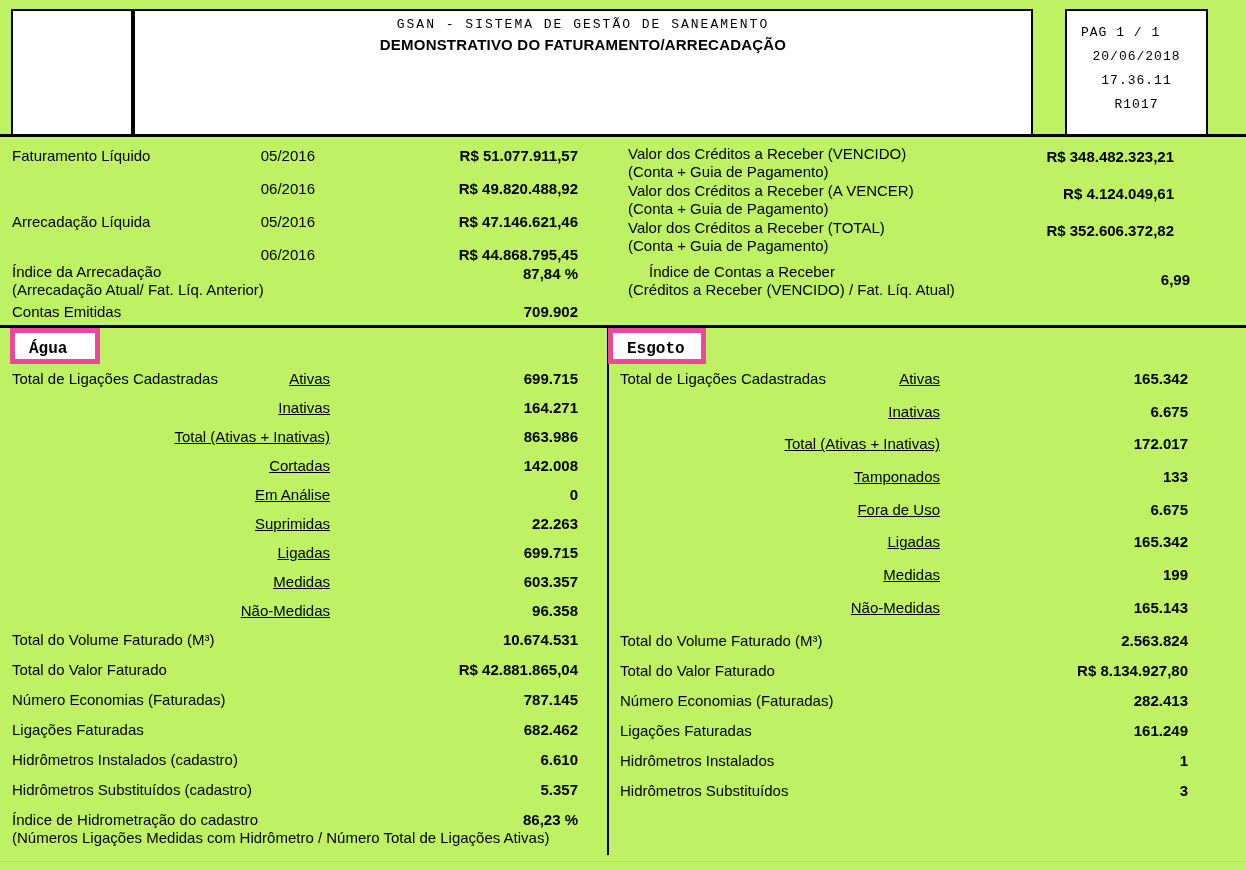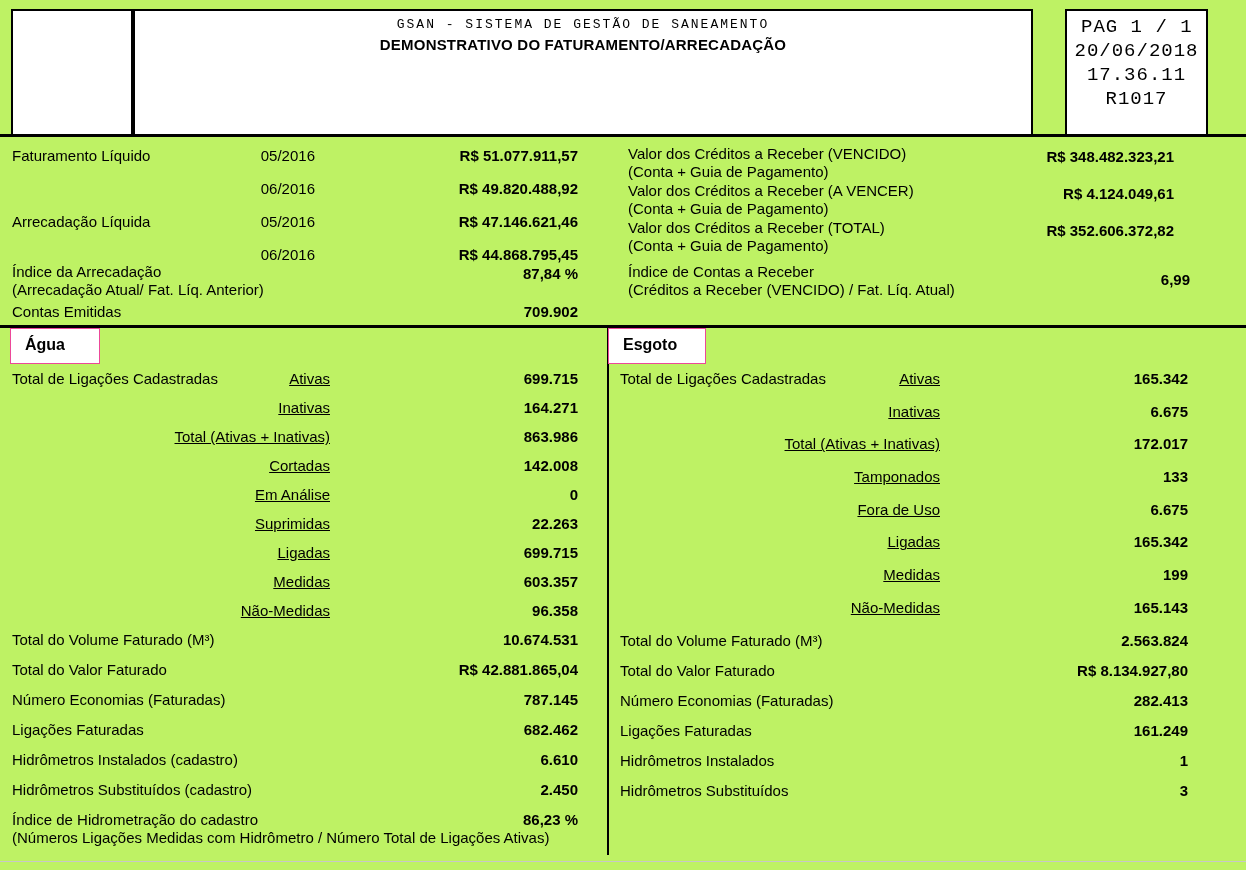--- a/index.html
+++ b/index.html
@@ -7,21 +7,21 @@
   body { font-family:"Liberation Sans", sans-serif; color:#000; }
   .page {
     position:relative; width:1246px; height:870px; background:#bef264;
     overflow:hidden; font-size:15px;
   }
 
   
   .hdr-box { position:absolute; top:9px; height:125px; border:2px solid #000; border-bottom:none; background:#fff; }
   .logo-box { left:11px;  width:122px; }
   .main-box { left:133px; width:900px; }
-  .pag-box  { left:1065px; width:143px; font-family:"Liberation Mono", monospace; font-size:19px; line-height:24px; padding-top:4px; letter-spacing:1px; }
+  .pag-box  { left:1065px; width:143px; font-family:"Liberation Mono", monospace; font-size:13px; line-height:24px; padding-top:10px; letter-spacing:1px; }
   .pag-line1 { padding-left:14px; }
   .pag-center { text-align:center; }
 
   .main-box .sys-title {
     margin-top:6px; text-align:center;
     font-family:"Liberation Mono", monospace; font-size:13px; letter-spacing:2px;
   }
   .main-box .rep-title {
     margin-top:4px; text-align:center;
     font-size:15px; font-weight:bold; letter-spacing:0.2px;
@@ -46,34 +46,34 @@
   .srow:nth-of-type(1){ top:10px; } .srow:nth-of-type(2){ top:43px; }
   .srow:nth-of-type(3){ top:76px; } .srow:nth-of-type(4){ top:109px; }
   .vrow .rlbl { position:absolute; left:628px; white-space:nowrap; }
   .vrow .rsub { position:absolute; left:628px; top:18px; white-space:nowrap; }
   .vrow .rval { position:absolute; right:72px; top:3px; font-weight:bold; white-space:nowrap; }
   .vrow:nth-of-type(1){ top:8px; } .vrow:nth-of-type(2){ top:45px; } .vrow:nth-of-type(3){ top:82px; }
   .idx-left  { position:absolute; top:126px; left:0; width:1246px; height:40px; }
   .idx-left .sub  { position:absolute; left:12px; top:18px; white-space:nowrap; }
   .idx-left .sval { top:2px; }
   .idx-right { position:absolute; top:126px; left:0; width:1246px; height:40px; }
-  .idx-right .rlbl { position:absolute; left:628px; white-space:nowrap; }
+  .idx-right .rlbl { position:absolute; left:649px; white-space:nowrap; }
   .idx-right .rsub { position:absolute; left:628px; top:18px; white-space:nowrap; }
   .idx-right .rval { position:absolute; right:56px; top:8px; font-weight:bold; }
   .contas-row { position:absolute; top:166px; left:0; width:1246px; height:20px; }
 
   
   .section { position:absolute; top:328px; left:0; width:1246px; height:542px; }
   .divider { position:absolute; left:607px; top:0; width:2px; height:527px; background:#000; }
   .col { position:absolute; top:0; }
   .col-agua   { left:0;     width:608px; }
   .col-esgoto { left:608px; width:638px; }
   .sec-title-box {
-    position:absolute; top:0; border:1px solid #ec4899; height:36px;
-    padding:7px 0 0 14px; font-weight:bold; font-size:16px; background:#fff;
+    position:absolute; top:0; border:5px solid #ec4899; height:36px;
+    padding:7px 0 0 14px; font-weight:bold; font-size:16px; background:#fff;font-family:Liberation Mono, monospace;
   }
   .col-agua   .sec-title-box { left:10px; width:90px; }
   .col-esgoto .sec-title-box { left:0px;  width:98px; }
   .rows { position:absolute; top:37px; left:0; right:0; }
   .data-row { position:relative; }
   .data-row .lbl { position:absolute; left:12px; top:5px; white-space:nowrap; }
   .data-row .sub { position:absolute; left:0; top:5px; width:330px; text-align:right; white-space:nowrap;text-decoration:underline; }
   .data-row .val { position:absolute; left:0; top:5px; width:578px; text-align:right; font-weight:bold; white-space:nowrap; }
   .data-row .note { position:absolute; left:12px; top:23px; white-space:nowrap; }
   .col-esgoto .data-row .sub { width:332px; }
@@ -279,21 +279,21 @@
           <div class="data-row">
             <span class="lbl">Hidrômetros Instalados (cadastro)</span>
             <span class="sub"></span>
             <span class="val">6.610</span>
             <span class="note"></span>
           </div>
 
           <div class="data-row">
             <span class="lbl">Hidrômetros Substituídos (cadastro)</span>
             <span class="sub"></span>
-            <span class="val">2.450</span>
+            <span class="val">5.357</span>
             <span class="note"></span>
           </div>
 
           <div class="data-row">
             <span class="lbl">Índice de Hidrometração do cadastro</span>
             <span class="sub"></span>
             <span class="val">86,23 %</span>
             <span class="note">(Números Ligações Medidas com Hidrômetro / Número Total de Ligações Ativas)</span>
           </div>
         </div>

